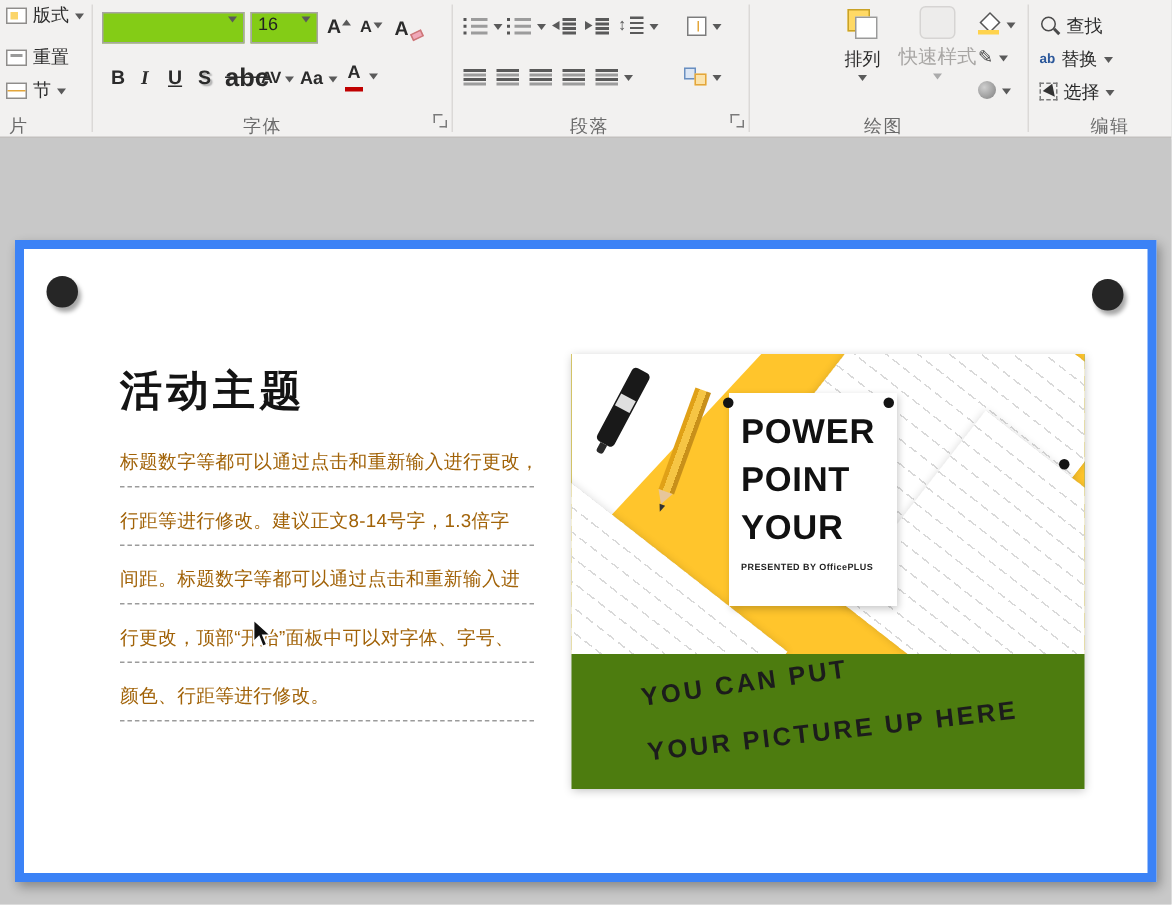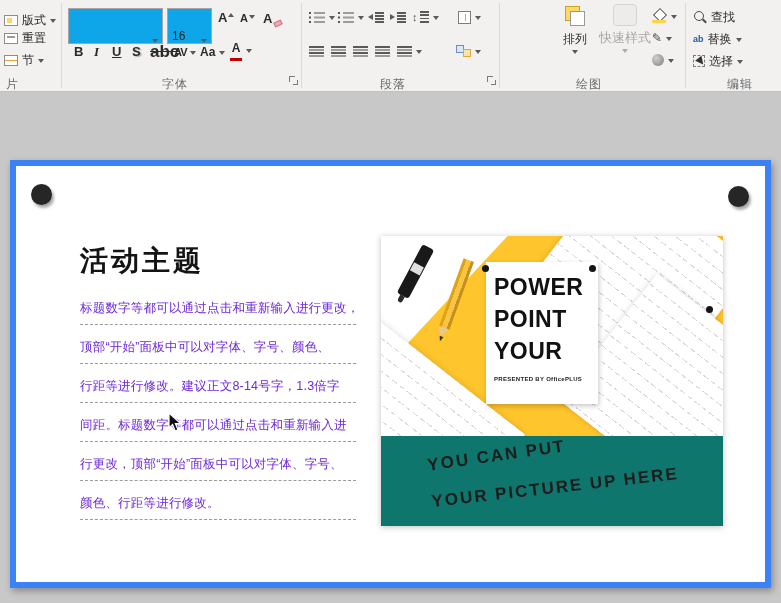--- a/index.html
+++ b/index.html
@@ -7,21 +7,21 @@
 body{font-family:"Liberation Sans","DejaVu Sans",sans-serif;background:#c8c8c8;overflow:hidden}
 .app{position:relative;width:781px;height:603px}
 
 
 .ribbon{position:absolute;top:0;left:0;width:781px;height:92px;background:#f2f1f0;border-bottom:1px solid #c2c0be}
 .vsep{position:absolute;top:3px;height:85px;width:1px;background:#dbd9d7}
 .grp-label{position:absolute;top:76px;font-size:12px;color:#6a6a6a;letter-spacing:1px}
 .rbtn{position:absolute;display:flex;align-items:center;gap:4px;font-size:12px;color:#2b2b2b;height:20px;cursor:default;white-space:nowrap}
 .caret{width:0;height:0;border-left:3.5px solid transparent;border-right:3.5px solid transparent;border-top:4px solid #5a5a5a;margin-top:2px}
 .caret-up{width:0;height:0;border-left:3px solid transparent;border-right:3px solid transparent;border-bottom:4px solid #5a5a5a;margin-bottom:6px}
-.combo{position:absolute;background:#0ea5e9;border:1px solid #a7a5a3;height:36px;display:flex;align-items:flex-end;justify-content:space-between;padding:0 4px;font-size:12px;color:#222}
+.combo{position:absolute;background:#84cc16;border:1px solid #a7a5a3;height:21px;display:flex;align-items:flex-start;justify-content:space-between;padding:0 4px;font-size:12px;color:#222}
 .bigbtn{position:absolute;top:4px;width:46px;height:66px;display:flex;flex-direction:column;align-items:center;font-size:12px;color:#2b2b2b}
 .bigbtn .lbl{margin-top:3px}
 .disabled{color:#a8a6a4}
 .disabled .icwrap{opacity:.45}
 
 
 .i-slide{width:14px;height:11px;border:1px solid #8f8d8b;background:#fff;position:relative;flex:none}
 .i-slide::before{content:"";position:absolute;left:2px;top:2px;width:5px;height:5px;background:#fbd56a}
 .i-reset{width:14px;height:11px;border:1px solid #8f8d8b;background:#fff;position:relative;flex:none}
 .i-reset::before{content:"";position:absolute;left:2px;top:2px;right:2px;height:2px;background:#9a9a9a}
@@ -70,22 +70,22 @@
 .dlg{position:absolute;width:10px;height:10px}
 .dlg::before{content:"";position:absolute;left:0;top:0;width:5px;height:5px;border-left:1.5px solid #7a7a7a;border-top:1.5px solid #7a7a7a}
 .dlg::after{content:"";position:absolute;right:1px;bottom:1px;width:4px;height:4px;border-right:1.5px solid #7a7a7a;border-bottom:1.5px solid #7a7a7a}
 
 
 .canvas{position:absolute;left:0;top:93px;width:781px;height:510px;background:#c8c8c8}
 .slide{position:absolute;left:10px;top:67px;width:761px;height:428px;background:#fff;border:6px solid #3b82f6;box-shadow:2px 3px 7px rgba(0,0,0,.32)}
 .pin{position:absolute;width:21px;height:21px;border-radius:50%;background:#262626;box-shadow:2px 3px 3px rgba(0,0,0,.35)}
 .slide-title{position:absolute;left:64px;top:76px;font-size:28px;font-weight:700;color:#141414;letter-spacing:3px}
 .body-text{position:absolute;left:64px;top:120px;width:276px}
-.bline{height:39px;border-bottom:1px dashed #9b9b9b;display:flex;align-items:flex-end;padding-bottom:7px;font-size:12.5px;color:#6d28d9;letter-spacing:.2px;white-space:nowrap}
-.photo-frame{position:absolute;left:365px;top:70px;width:342px;height:290px;background:#0f766e;box-shadow:0 1px 6px rgba(0,0,0,.25)}
+.bline{height:39px;border-bottom:1px dashed #9b9b9b;display:flex;align-items:flex-end;padding-bottom:7px;font-size:12.5px;color:#a16207;letter-spacing:.2px;white-space:nowrap}
+.photo-frame{position:absolute;left:365px;top:70px;width:342px;height:290px;background:#4d7c0f;box-shadow:0 1px 6px rgba(0,0,0,.25)}
 .photo{position:absolute;left:0;top:0;width:342px;height:200px;background:#FFC52C;overflow:hidden}
 .paper-tl{position:absolute;inset:0;background:#fff;clip-path:polygon(0 0,37% 0,0 68%);z-index:1}
 .note{position:absolute;background-color:#fff;background-image:
   repeating-linear-gradient(to right,rgba(255,255,255,0) 0 6px,#fff 6px 9px),
   repeating-linear-gradient(to bottom,transparent 0 12px,#d9d9d9 12px 13px);
   box-shadow:0 0 6px rgba(0,0,0,.15);z-index:1}
 .note-r1{left:170px;top:-40px;width:170px;height:170px;transform:rotate(38deg)}
 .note-r2{left:210px;top:70px;width:160px;height:160px;transform:rotate(38deg)}
 .note-bl{left:-90px;top:118px;width:210px;height:150px;transform:rotate(38deg)}
 .marker{position:absolute;left:28px;top:8px;width:13px;height:55px;background:#191919;border-radius:3px;transform:rotate(28deg);z-index:3}
@@ -103,21 +103,21 @@
 .cap2{left:50px;top:242px;transform:rotate(-6.5deg)}
 .cursor{position:absolute;left:152px;top:246px;z-index:5}
 </style>
 </head>
 <body>
 
 <div class="app">
 
   <div class="ribbon">
 
-    <div class="rbtn" style="left:4px;top:10px">
+    <div class="rbtn" style="left:4px;top:0">
       <span class="i-slide"></span>
       <span>版式</span>
       <span class="caret"></span>
     </div>
     <div class="rbtn" style="left:4px;top:28px">
       <span class="i-reset"></span>
       <span>重置</span>
     </div>
     <div class="rbtn" style="left:4px;top:50px">
       <span class="i-section"></span>
@@ -281,21 +281,20 @@
   <div class="canvas">
     <div class="slide">
 
       <div class="pin" style="left:15px;top:18px"></div>
       <div class="pin" style="left:712px;top:20px"></div>
 
       <h1 class="slide-title">活动主题</h1>
 
       <div class="body-text">
         <div class="bline">标题数字等都可以通过点击和重新输入进行更改，</div>
-        <div class="bline">顶部“开始”面板中可以对字体、字号、颜色、</div>
         <div class="bline">行距等进行修改。建议正文8-14号字，1.3倍字</div>
         <div class="bline">间距。标题数字等都可以通过点击和重新输入进</div>
         <div class="bline">行更改，顶部“开始”面板中可以对字体、字号、</div>
         <div class="bline">颜色、行距等进行修改。</div>
       </div>
 
       <div class="photo-frame">
         <div class="photo">
           <div class="paper-tl"></div>
           <div class="note note-r1"></div>

